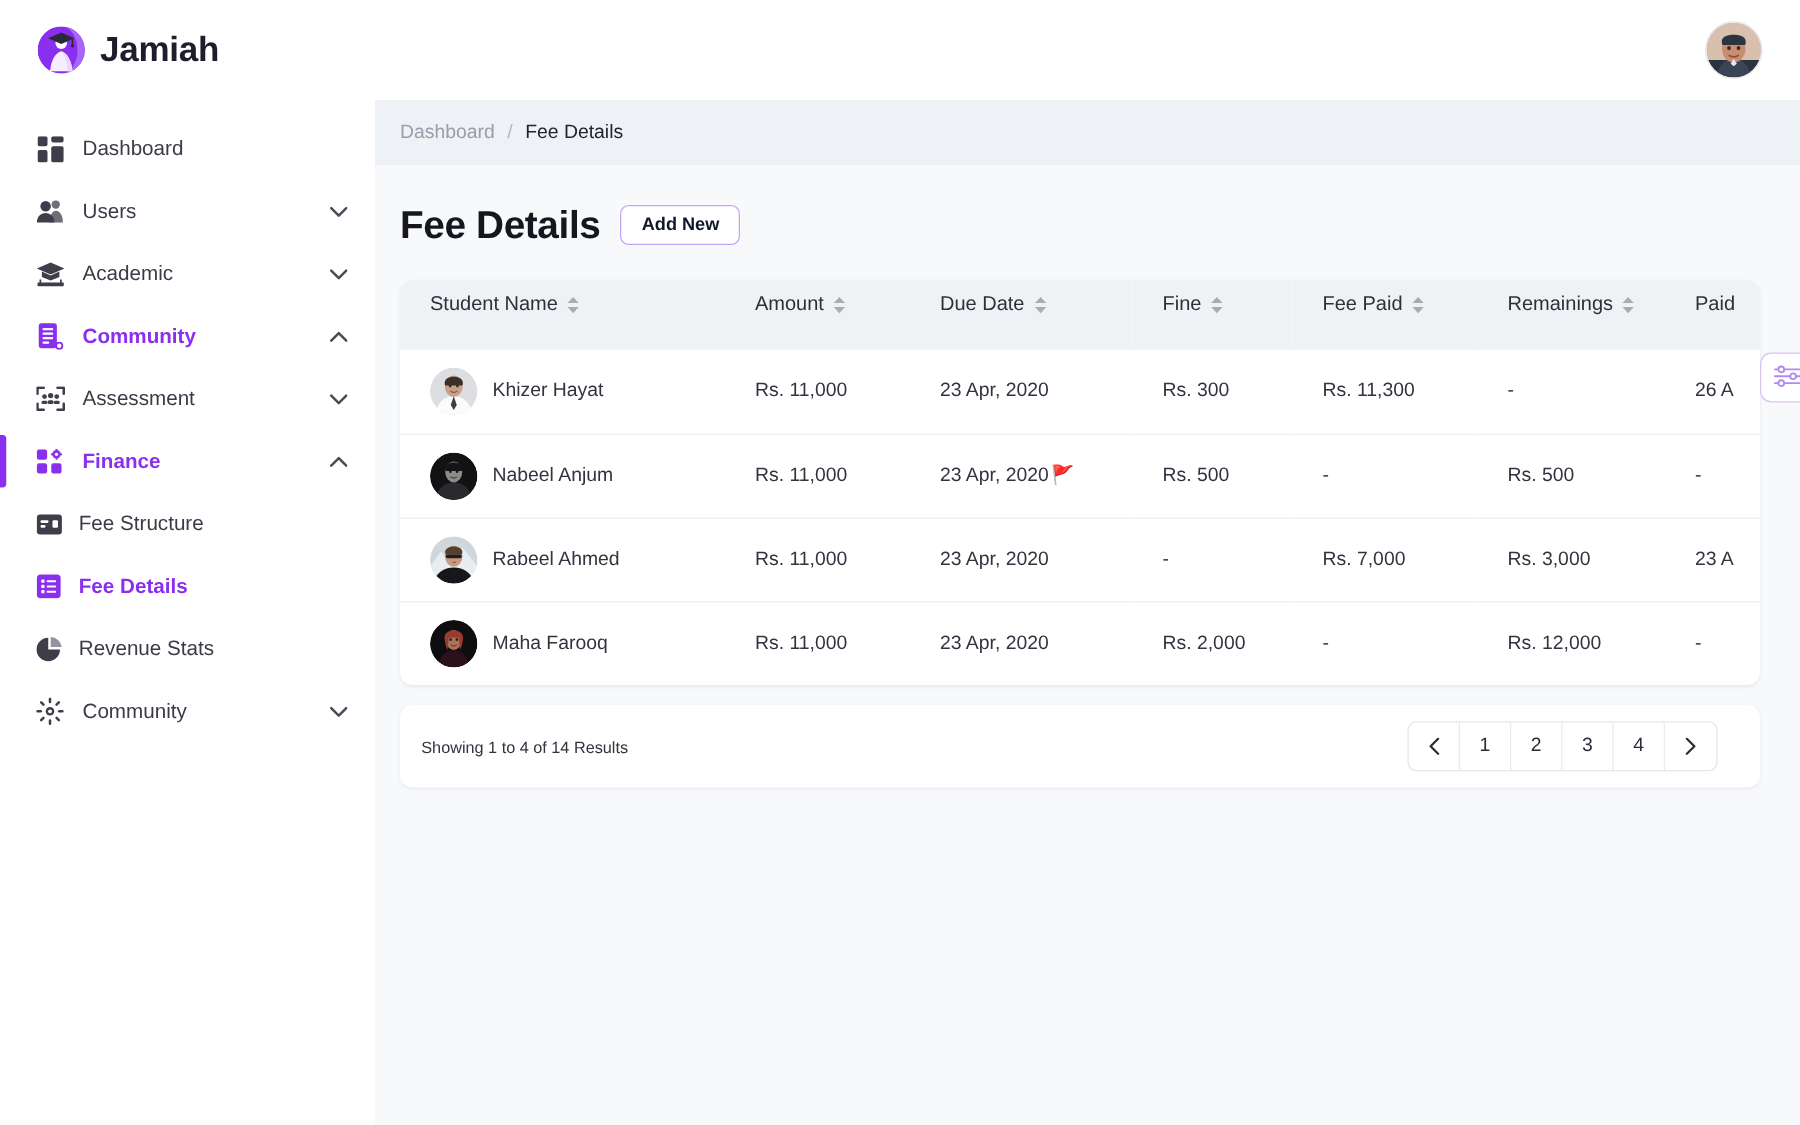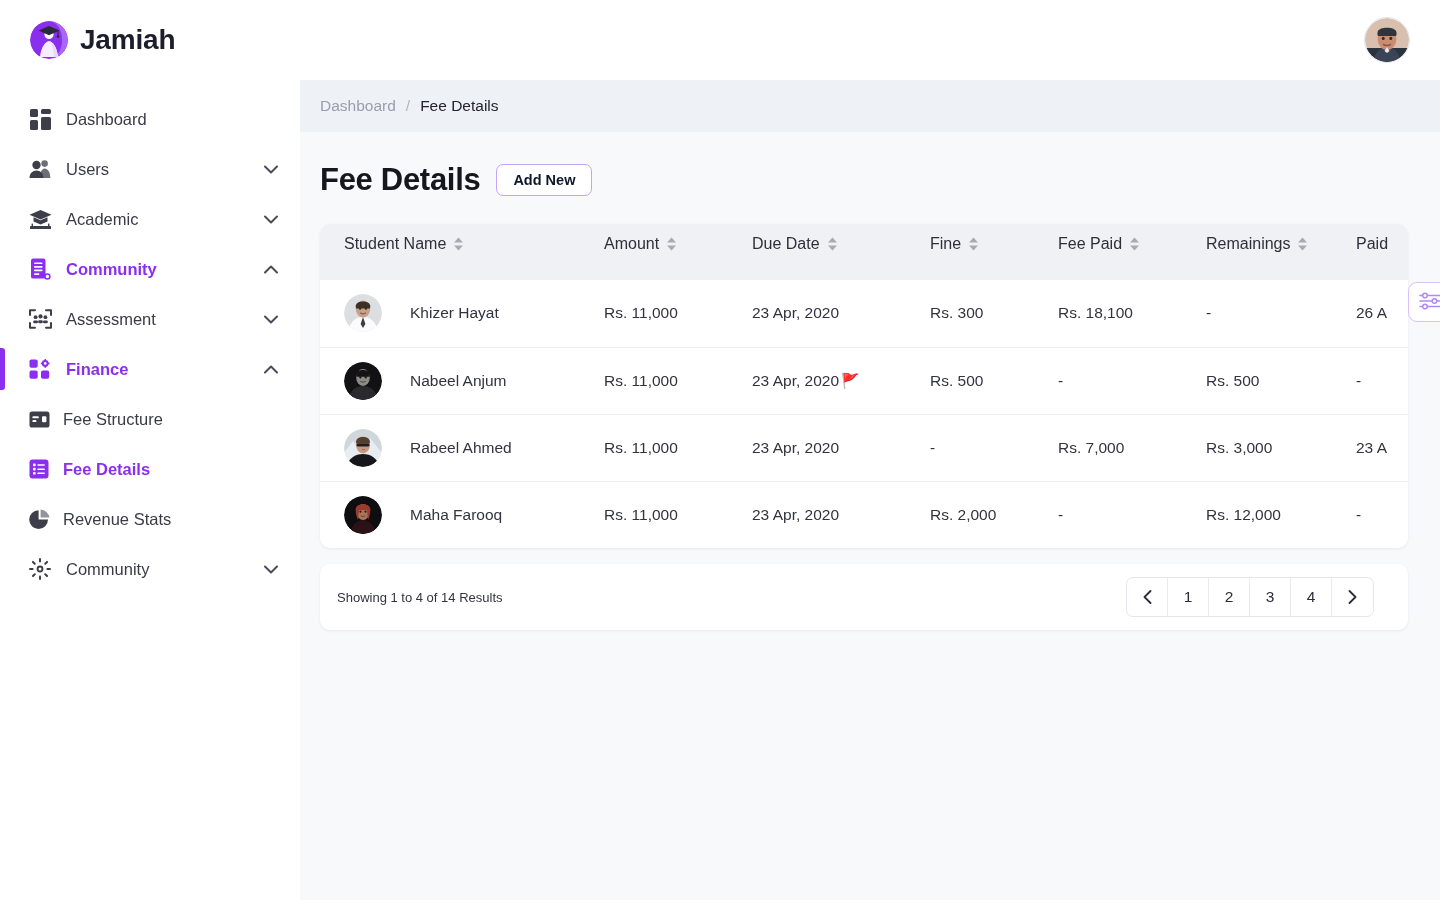--- a/index.html
+++ b/index.html
@@ -237,21 +237,21 @@
     height: 67px;
     font-size: 15.5px;
     color: #32333f;
     padding: 0 0 0 24px;
     border-bottom: 1px solid #eceef1;
     white-space: nowrap;
     vertical-align: middle;
   }
   table.fee-table tbody tr:last-child td { border-bottom: none; }
 
-  .name-cell { display: flex; align-items: center; gap: 28px; }
+  .name-cell { display: flex; align-items: center; gap: 12px; }
   .row-avatar {
     width: 38px; height: 38px;
     flex: 0 0 38px;
     border-radius: 50%;
     overflow: hidden;
   }
   .flagged { display: inline-flex; align-items: center; gap: 2px; }
   .flag-glyph { font-size: 15px; line-height: 1; color: #b84a3a; }
 
   
@@ -657,21 +657,21 @@
                     </svg>
                   </span>
                   <span>Khizer Hayat</span>
                 </span>
               </td>
               <td class="c-amount">Rs. 11,000</td>
               <td class="c-due">
                 <span>23 Apr, 2020</span>
               </td>
               <td class="c-fine">Rs. 300</td>
-              <td class="c-paid">Rs. 18,100</td>
+              <td class="c-paid">Rs. 11,300</td>
               <td class="c-rem">-</td>
               <td class="c-paiddate">26 A</td>
             </tr>
 
             <tr>
               <td class="c-name">
                 <span class="name-cell">
                   <span class="row-avatar">
                     <svg width="38" height="38" viewBox="0 0 38 38">
                       <defs>

